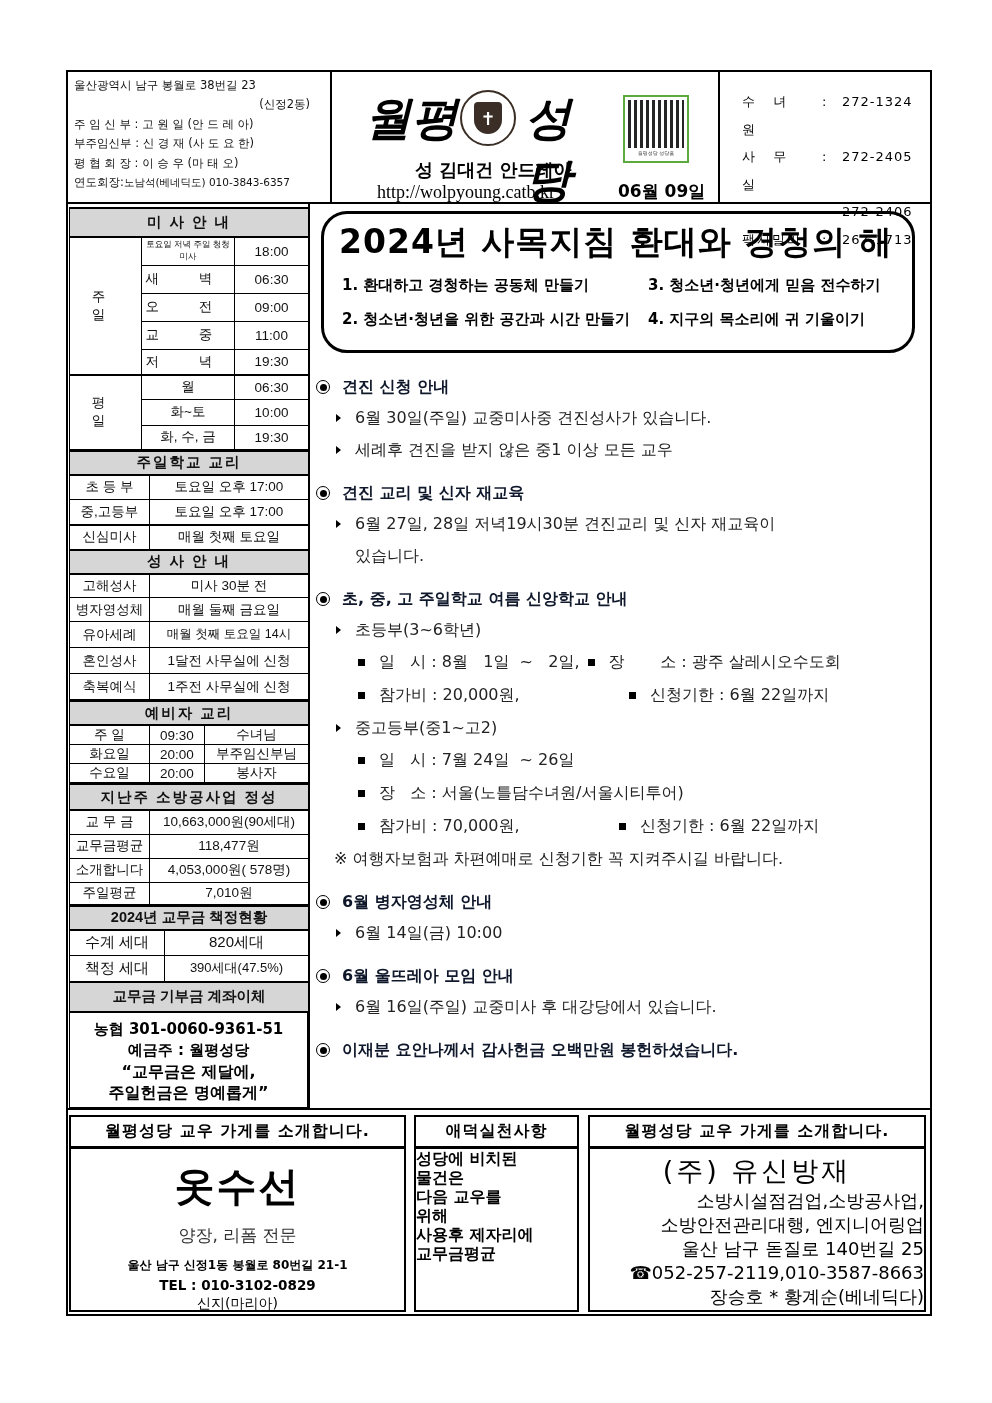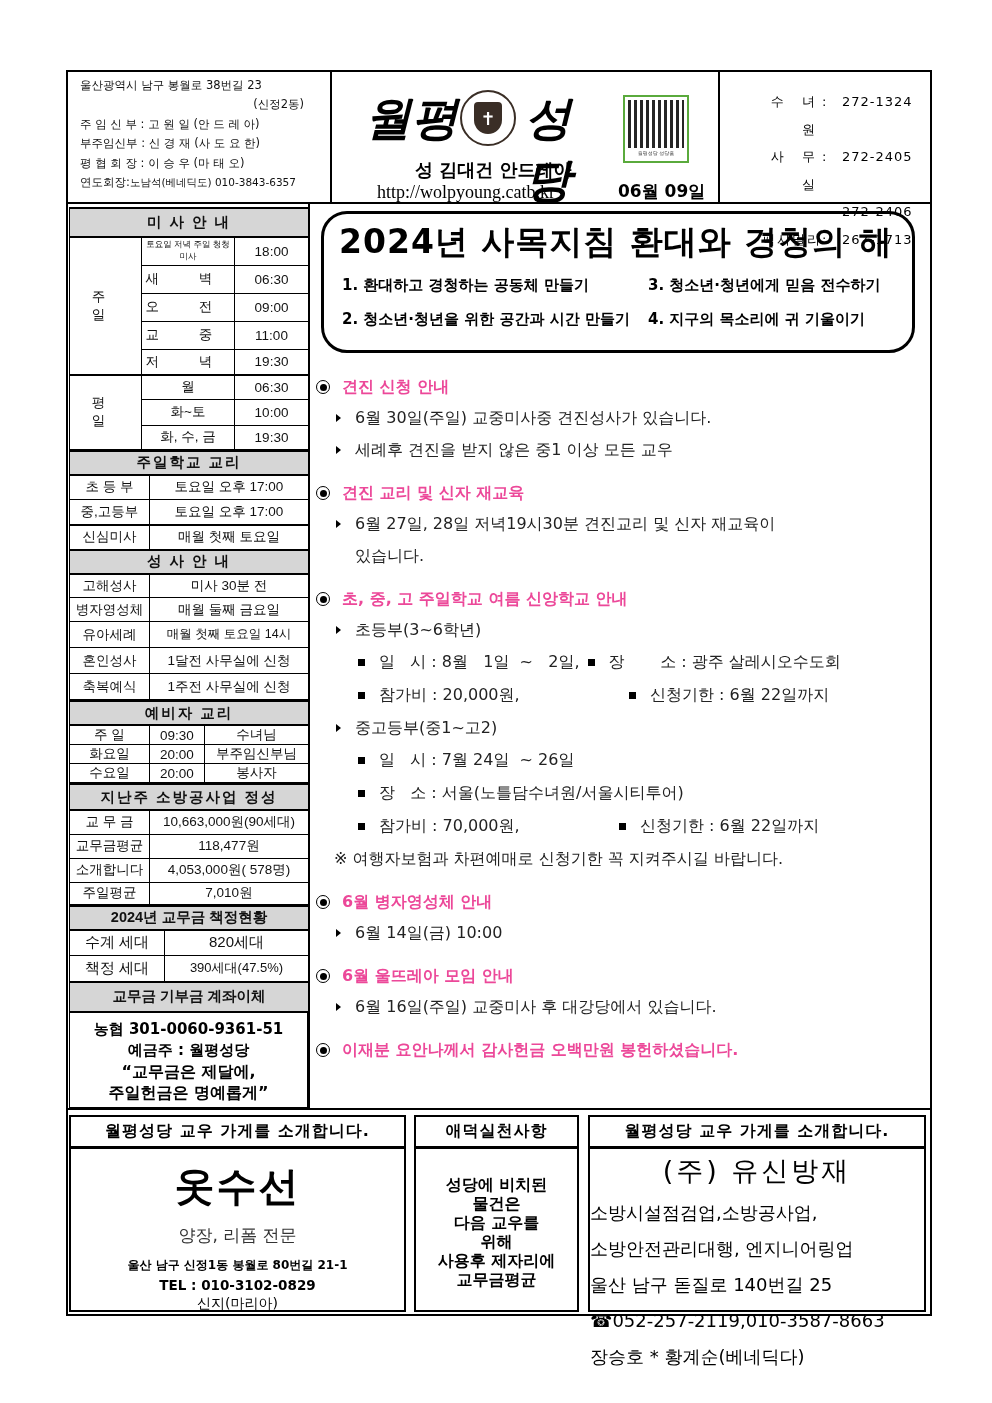--- a/index.html
+++ b/index.html
@@ -3,40 +3,40 @@
 <meta charset="utf-8">
 <style>
   * { box-sizing: border-box; margin: 0; padding: 0; }
   html, body { width: 992px; height: 1403px; background: #ffffff; }
   body { position: relative; font-family: "DejaVu Sans", "Liberation Sans", sans-serif; color: #000; overflow: hidden; }
 
   .frame { position: absolute; border: 2px solid #000; }
   .outer { left: 66px; top: 70px; width: 866px; height: 1246px; border: 2px solid #000; }
 
   
-  .hdr-left { position: absolute; left: 68px; top: 72px; width: 260px; height: 130px; padding: 4px 12px; font-size: 11.5px; line-height: 19.4px; color: #111; }
+  .hdr-left { position: absolute; left: 68px; top: 72px; width: 260px; height: 130px; padding: 4px 6px; font-size: 11.5px; line-height: 19.4px; color: #111; }
   .hdr-left .indent { text-align: right; padding-right: 12px; }
   .hdr-left .small { font-size: 10.5px; }
   .hdr-center { position: absolute; left: 355px; top: 88px; width: 260px; height: 115px; }
   .title-big { position: absolute; left: 10px; top: 0; font-size: 46px; font-weight: bold; letter-spacing: 1px; font-family: "DejaVu Sans", sans-serif; font-style: italic; }
   .logo { position: absolute; left: 105px; top: 2px; width: 56px; height: 56px; border-radius: 50%; border: 2px solid #3a2e26; display: flex; align-items: center; justify-content: center; }
   .logo .shield { width: 28px; height: 32px; background: #3a2e26; border-radius: 4px 4px 14px 14px; color: #fff; font-size: 18px; display: flex; align-items: center; justify-content: center; }
   .subtitle { position: absolute; left: 60px; top: 70px; font-size: 18px; font-weight: bold; }
   .url { position: absolute; left: 15px; top: 94px; font-family: Liberation Serif, serif; font-size: 18px; margin-left: 7px; }
   .qr { position: absolute; left: 623px; top: 95px; width: 66px; height: 68px; border: 2px solid #5aaa3c; background: #fff; padding: 3px; }
   .qr .code { width: 56px; height: 48px;
     background:
       repeating-linear-gradient(90deg, #000 0 3px, #fff 3px 6px),
       #000;
     opacity: .85; }
   .qr .cap { font-size: 5px; text-align: center; color: #444; margin-top: 2px; }
   .date { position: absolute; left: 618px; top: 180px; font-size: 17px; font-weight: bold; }
   .hdr-right { position: absolute; left: 742px; top: 88px; width: 180px; font-size: 13px; line-height: 27.5px; letter-spacing: 1px; }
   .hdr-right .row { display: flex; }
-  .hdr-right .lbl { width: 80px; letter-spacing: 7px; text-align: right; }
+  .hdr-right .lbl { width: 80px; letter-spacing: 7px; }
   .hdr-right .lbl.tight { letter-spacing: 2px; }
 
   .hline { position: absolute; background: #000; height: 2px; }
   .vline { position: absolute; background: #000; width: 2px; }
 
   
   .sidebar { position: absolute; left: 69px; top: 207px; width: 239px; }
   table.sb { border-collapse: collapse; width: 239px; table-layout: fixed; font-family: "Liberation Sans", sans-serif; }
   table.sb td { border: 1px solid #000; text-align: center; font-size: 13.5px; color: #111; padding: 0; }
   table.sb td.head { background: #d6d6d6; font-weight: bold; font-size: 14.5px; letter-spacing: 2px; border-top: 2px solid #000; border-bottom: 2px solid #000; }
@@ -45,40 +45,40 @@
   .acct { border-left: 1px solid #000; border-right: 1px solid #000; border-bottom: 2px solid #000; text-align: center; font-weight: bold; font-size: 15px; line-height: 21px; padding: 6px 0 4px; }
   .acct .q { font-size: 16px; }
 
   
   .mainbox { position: absolute; left: 321px; top: 211px; width: 594px; height: 142px; border: 3px solid #000; border-radius: 26px; }
   .mainbox .h { position: absolute; left: 15px; top: 6px; font-size: 33px; font-weight: bold; letter-spacing: 1px; white-space: nowrap; }
   .mainbox .g { position: absolute; font-size: 15px; font-weight: bold; white-space: nowrap; }
 
   
   .notices { position: absolute; left: 316px; top: 372px; width: 600px; font-size: 16px; color: #222; }
-  .sec { font-weight: bold; color: #ec4899; display: flex; align-items: center; height: 30px; }
+  .sec { font-weight: bold; color: #0f172a; display: flex; align-items: center; height: 30px; }
   .bullet-circ { width: 14px; height: 14px; border: 1.5px solid #000; border-radius: 50%; display: inline-flex; align-items: center; justify-content: center; margin-right: 12px; }
   .bullet-circ::after { content: ""; width: 7px; height: 7px; background: #000; border-radius: 50%; }
   .item { display: flex; align-items: center; height: 32px; padding-left: 20px; }
   .tri { width: 0; height: 0; border-left: 5px solid #000; border-top: 4px solid transparent; border-bottom: 4px solid transparent; margin-right: 14px; }
   .sq { display: inline-block; width: 7px; height: 7px; background: #000; margin-right: 14px; }
   .sub { display: flex; align-items: center; height: 33px; padding-left: 42px; white-space: pre; }
   .gap { height: 12px; }
 
   
   .bbox { position: absolute; border: 2px solid #000; top: 1115px; height: 197px; }
   .bbox .bh { height: 32px; border-bottom: 3px solid #000; display: flex; align-items: center; justify-content: center; font-weight: bold; font-size: 16px; letter-spacing: 1px; }
   .shop1 .name { font-size: 40px; font-weight: bold; text-align: center; margin-top: 10px; letter-spacing: 2px; }
   .shop1 .desc { font-size: 17px; text-align: center; margin-top: 10px; color: #333; }
   .shop1 .addr { font-size: 12px; font-weight: bold; text-align: center; margin-top: 10px; }
   .shop1 .tel { font-size: 13.5px; font-weight: bold; text-align: center; margin-top: 3px; }
   .shop1 .own { font-size: 14px; text-align: center; margin-top: 2px; }
-  .charity .body { text-align: center; font-weight: bold; font-size: 16px; line-height: 19px; margin-top: 26px; }
+  .charity .body { font-weight: bold; font-size: 16px; line-height: 19px; }
   .shop2 .name { font-size: 27px; text-align: center; margin-top: 4px; letter-spacing: 3px; }
-  .shop2 .line { font-size: 18px; text-align: left; line-height: 24px; margin-top: 12px; }
+  .shop2 .line { font-size: 18px; text-align: right; line-height: 24px; }
 </style>
 </head>
 <body>
 
 <div class="frame outer"></div>
 <div class="hline" style="left:66px; top:202px; width:866px;"></div>
 <div class="vline" style="left:330px; top:70px; height:134px;"></div>
 <div class="vline" style="left:718px; top:70px; height:134px;"></div>
 <div class="hline" style="left:66px; top:1108px; width:866px;"></div>
 <div class="vline" style="left:308px; top:204px; height:904px;"></div>

